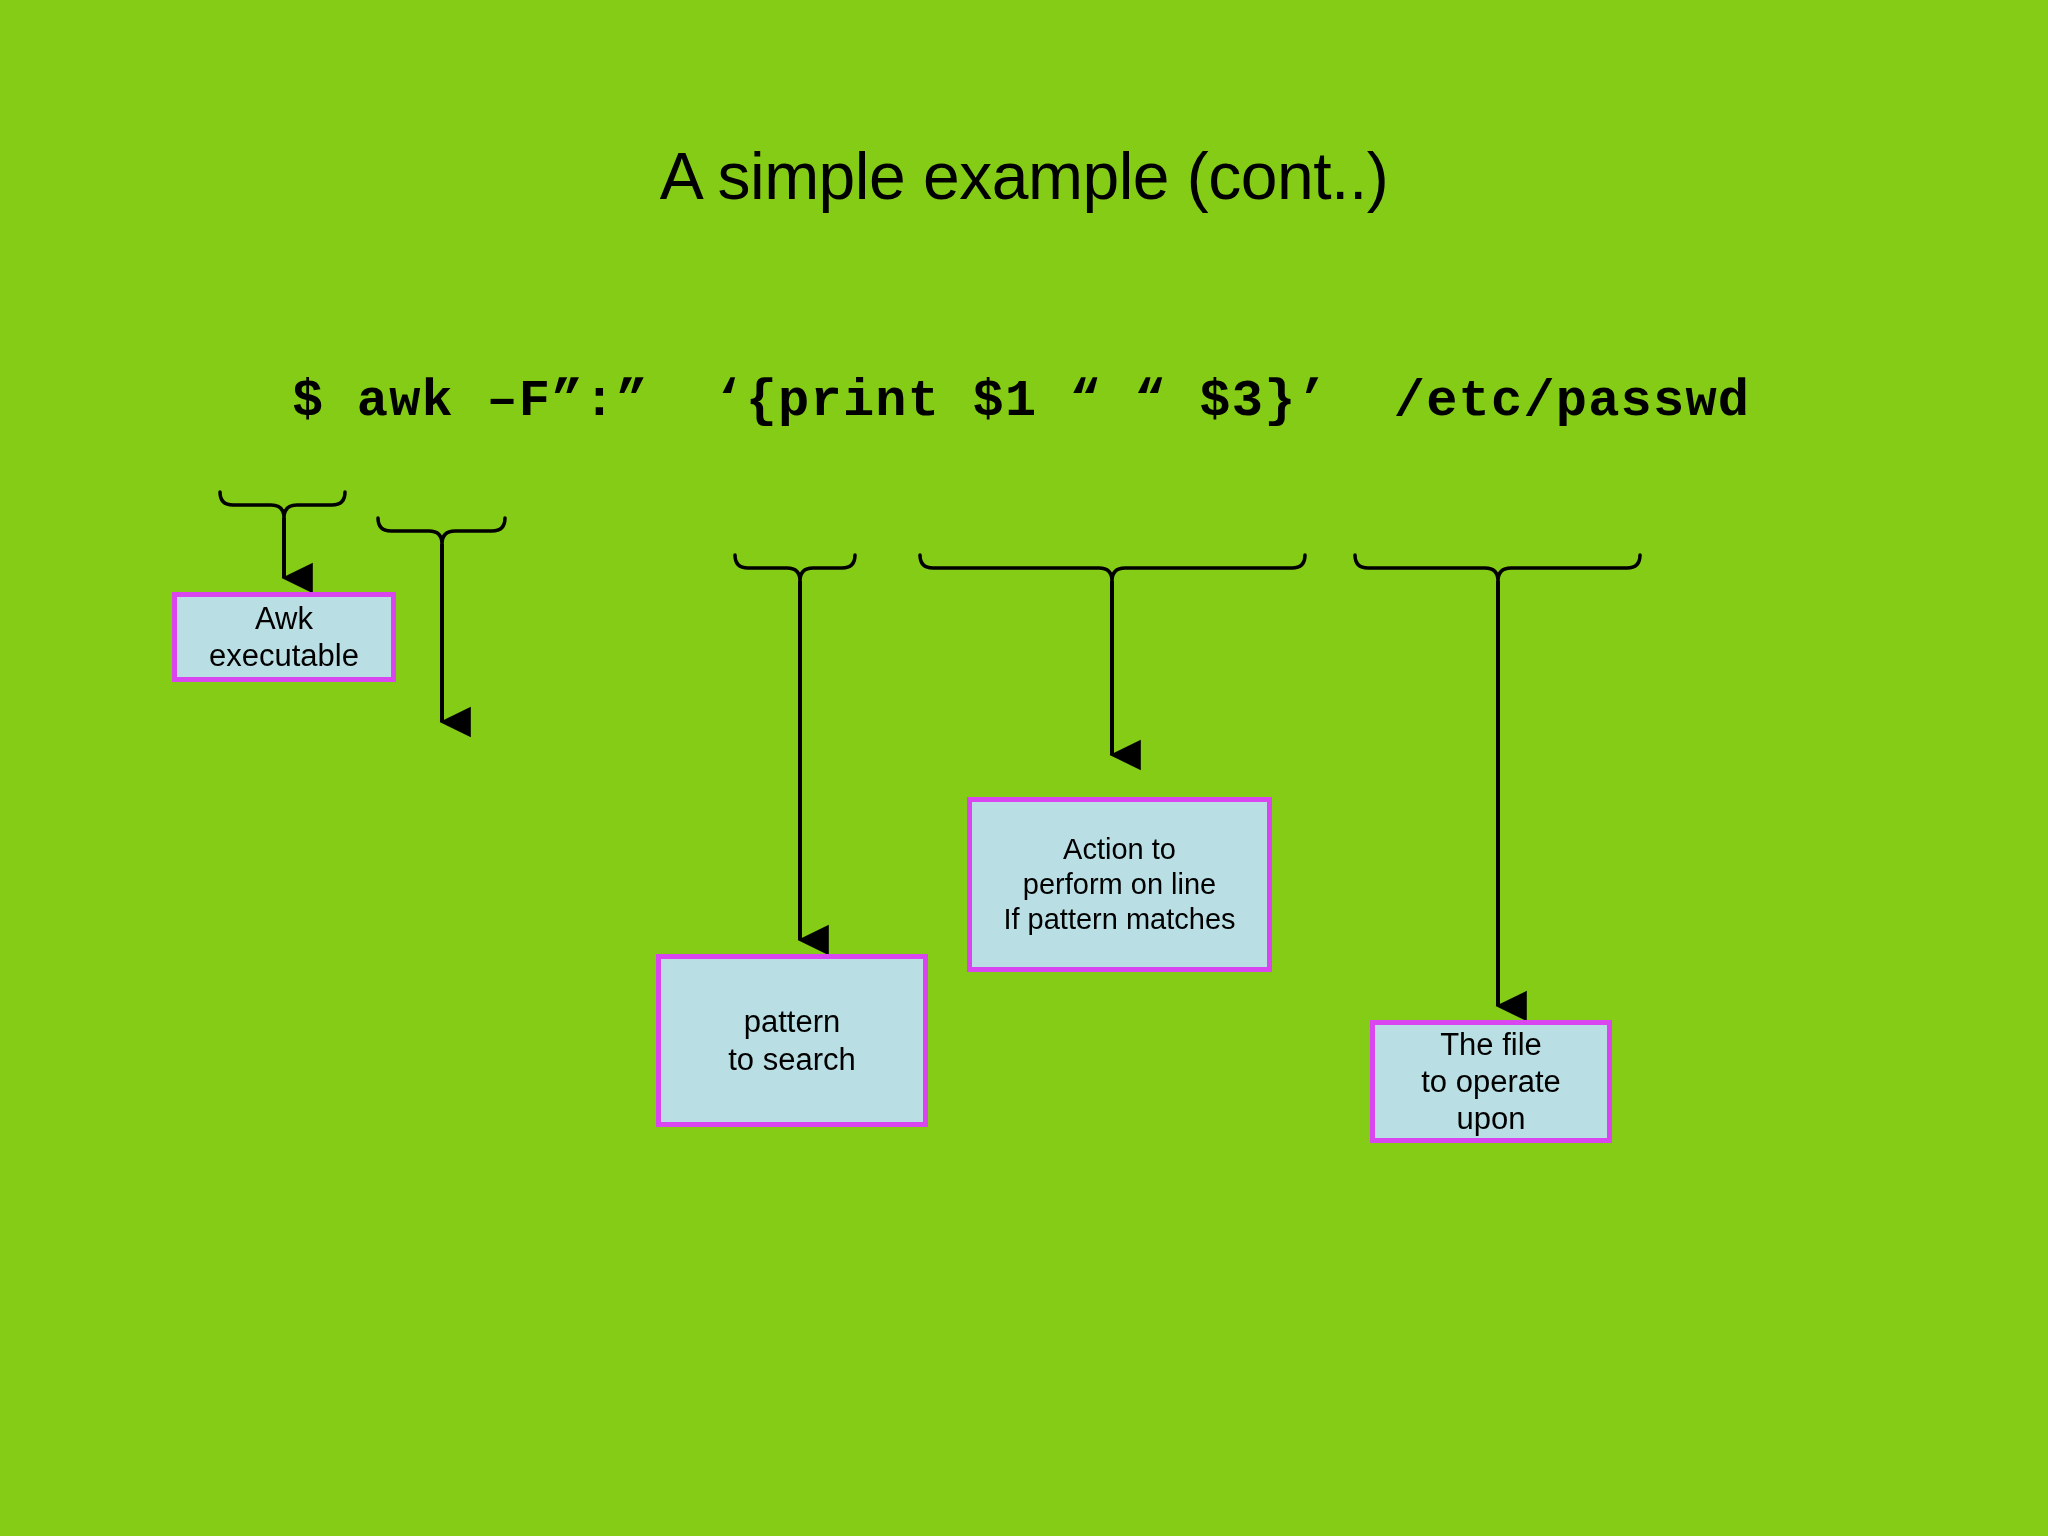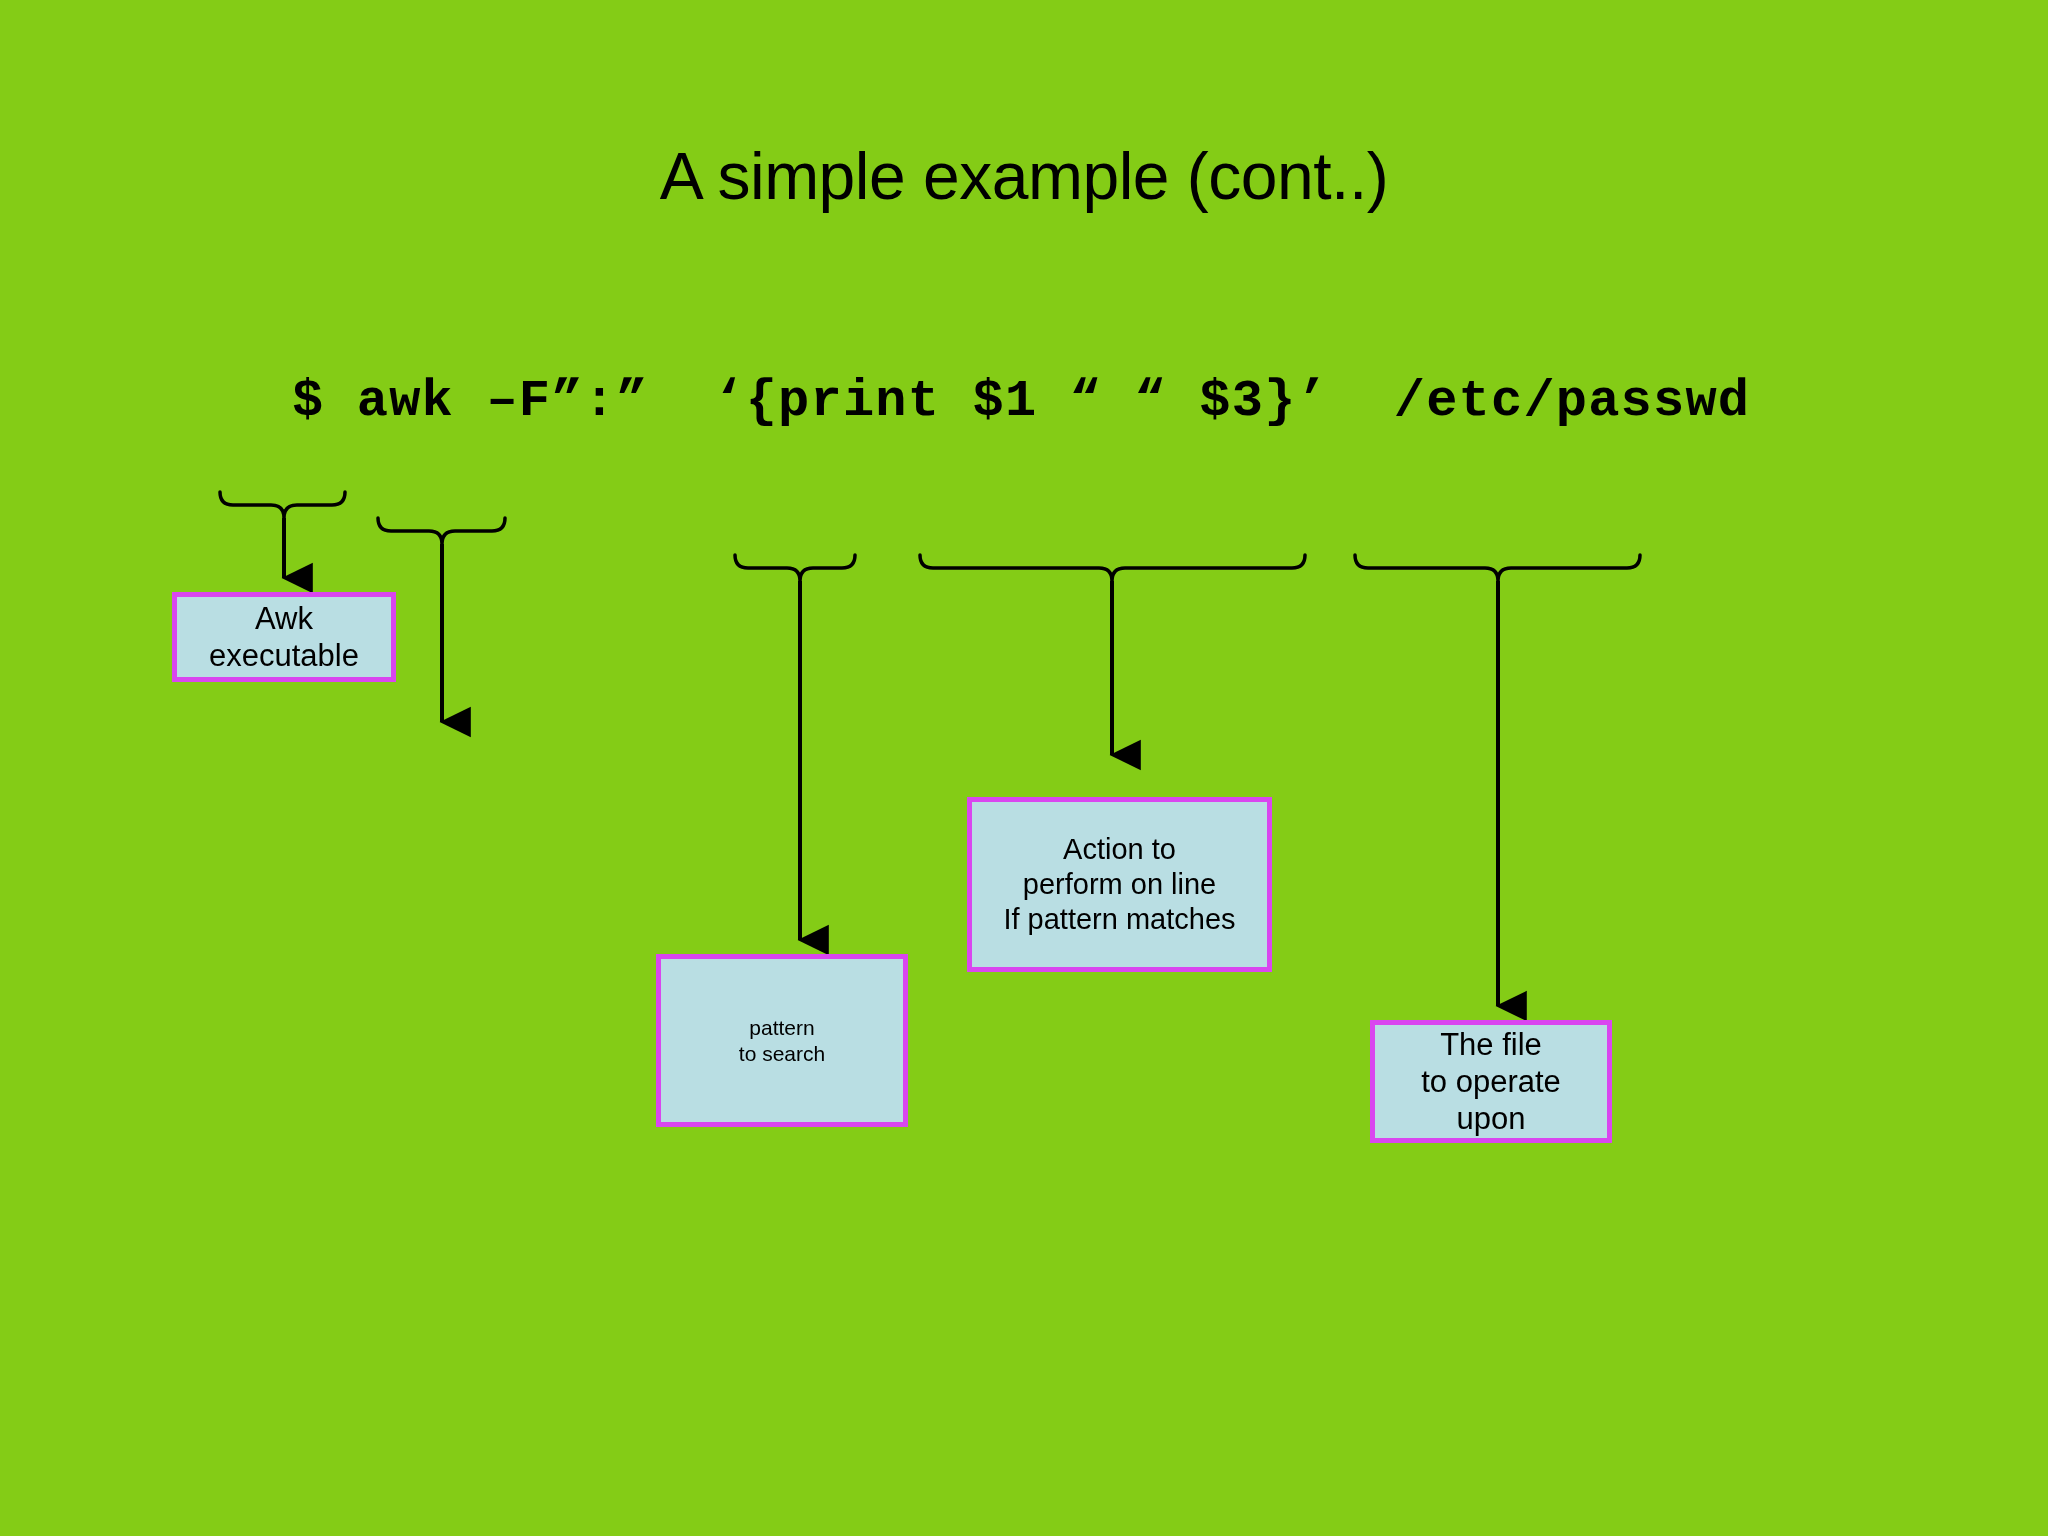--- a/index.html
+++ b/index.html
@@ -71,21 +71,21 @@
     line-height: 1.20;
   }
   .callout-text {
     white-space: pre-line;
     display: block;
     width: 100%;
   }
 
   #box-awk         { left: 172px;  top: 592px;  width: 224px;  height: 90px;  font-size: 31px; }
   #box-fs          { left: 328px;  top: 736px;  width: 228px;  height: 90px;  font-size: 31px; }
-  #box-pattern     { left: 656px;  top: 954px;  width: 252px;  height: 173px; font-size: 21px; }
+  #box-pattern     { left: 656px;  top: 954px;  width: 272px;  height: 173px; font-size: 31px; }
   #box-action      { left: 967px;  top: 769px;  width: 305px;  height: 175px; font-size: 29px; margin-top: 28px; }
   #box-file        { left: 1370px; top: 1020px; width: 242px;  height: 123px; font-size: 31px; }
 </style>
 </head>
 <body>
 
 <div id="slide">
 
   <div id="slide-title">A simple example (cont..)</div>
 

